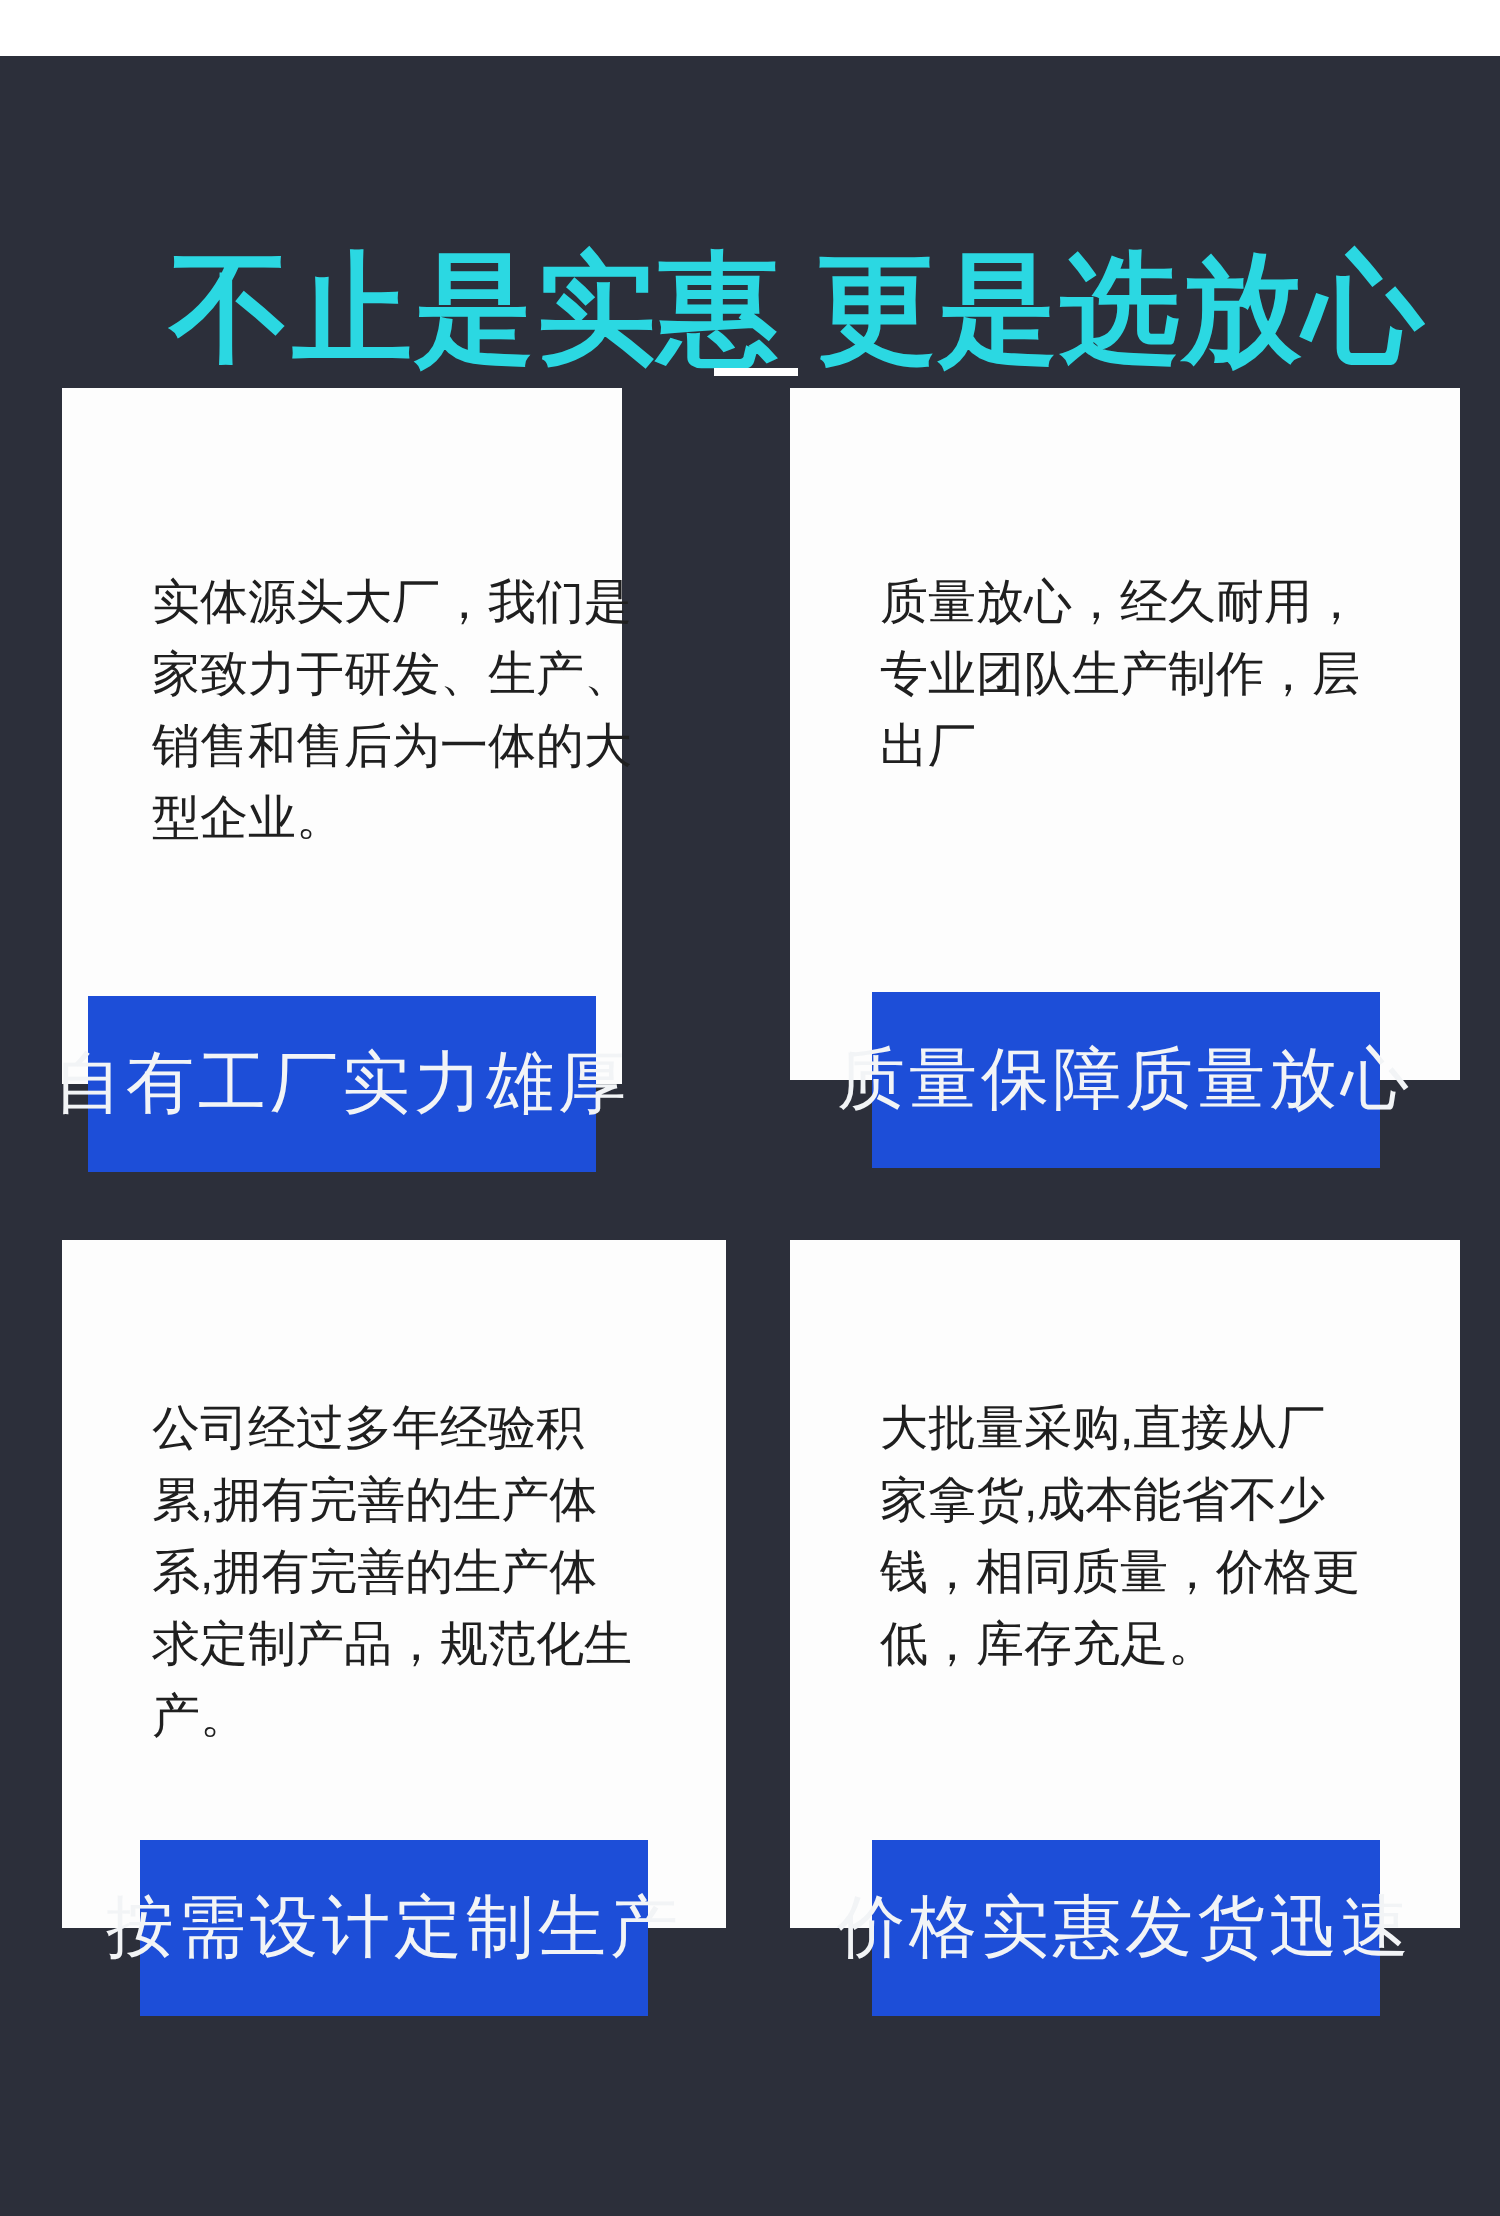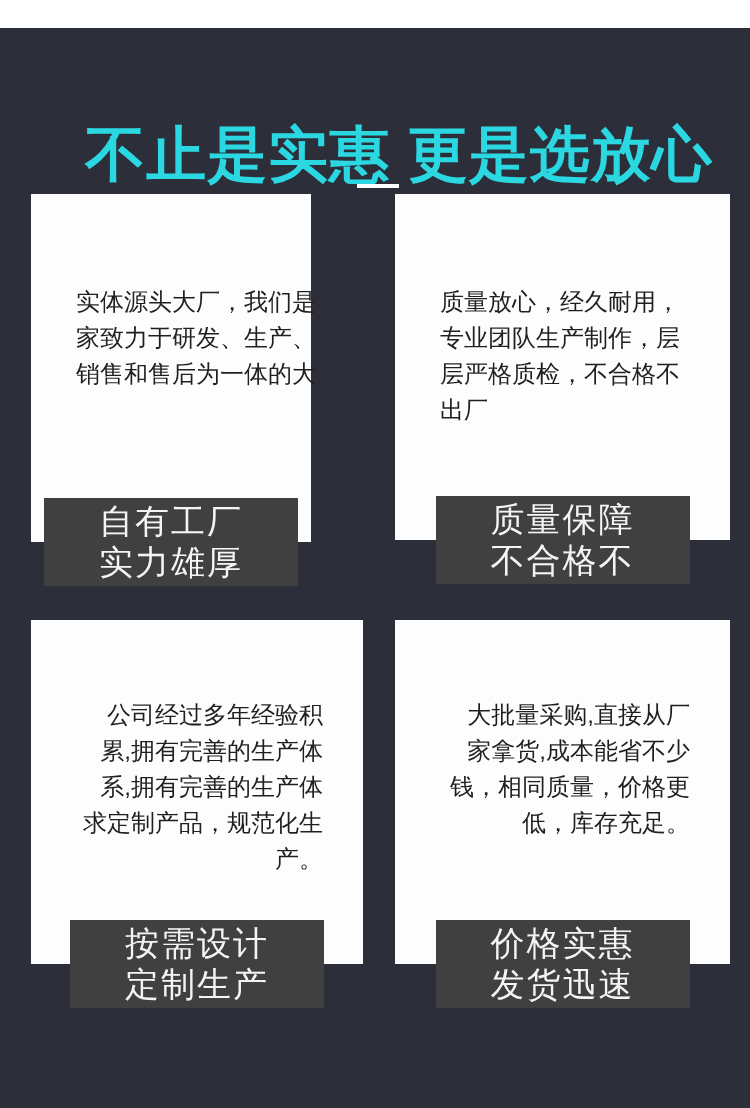--- a/index.html
+++ b/index.html
@@ -52,33 +52,33 @@
   .card-3 { left: 31px;  top: 620px; width: 332px; height: 344px; }
   .card-4 { left: 395px; top: 620px; width: 335px; height: 344px; padding-left: 40px; }
   .card-body {
     position: absolute;
     left: 45px; right: 40px;
     color: #1f1f1f;
     font-size: 24px;
     line-height: 36px;
   }
   .row1 .card-body { top: 90px; }
-  .row2 .card-body { top: 77px; text-align: right; }
+  .row2 .card-body { top: 77px; }
   .card-body .line { white-space: nowrap; }
   .label-badge {
     position: absolute;
     left: 50%;
     bottom: -44px;
     transform: translateX(-50%);
     width: 254px;
     height: 88px;
-    background: #404040;
+    background: #1d4ed8;
     color: #f2f4f6;
     display: flex;
-    flex-direction: column;
+    flex-direction: row;
     align-items: center;
     justify-content: center;
     font-size: 34px;
     line-height: 41px;
     letter-spacing: 2px;
     white-space: nowrap;
   }
 </style>
 </head>
 <body>
@@ -88,37 +88,37 @@
 <div class="hero">
   <h1 class="page-title">不止是实惠 更是选放心</h1>
   <div class="title-divider"></div>
 </div>
 
 <div class="card card-1 row1">
   <div class="card-body">
     <div class="line">实体源头大厂，我们是</div>
     <div class="line">家致力于研发、生产、</div>
     <div class="line">销售和售后为一体的大</div>
+    <div class="line">型企业。</div>
   </div>
   <div class="label-badge">
     <div class="label-line">自有工厂</div>
     <div class="label-line">实力雄厚</div>
   </div>
 </div>
 
 <div class="card card-2 row1">
   <div class="card-body">
     <div class="line">质量放心，经久耐用，</div>
     <div class="line">专业团队生产制作，层</div>
-    <div class="line">层严格质检，不合格不</div>
     <div class="line">出厂</div>
   </div>
   <div class="label-badge">
     <div class="label-line">质量保障</div>
-    <div class="label-line">不合格不</div>
+    <div class="label-line">质量放心</div>
   </div>
 </div>
 
 <div class="card card-3 row2">
   <div class="card-body">
     <div class="line">公司经过多年经验积</div>
     <div class="line">累,拥有完善的生产体</div>
     <div class="line">系,拥有完善的生产体</div>
     <div class="line">求定制产品，规范化生</div>
     <div class="line">产。</div>

